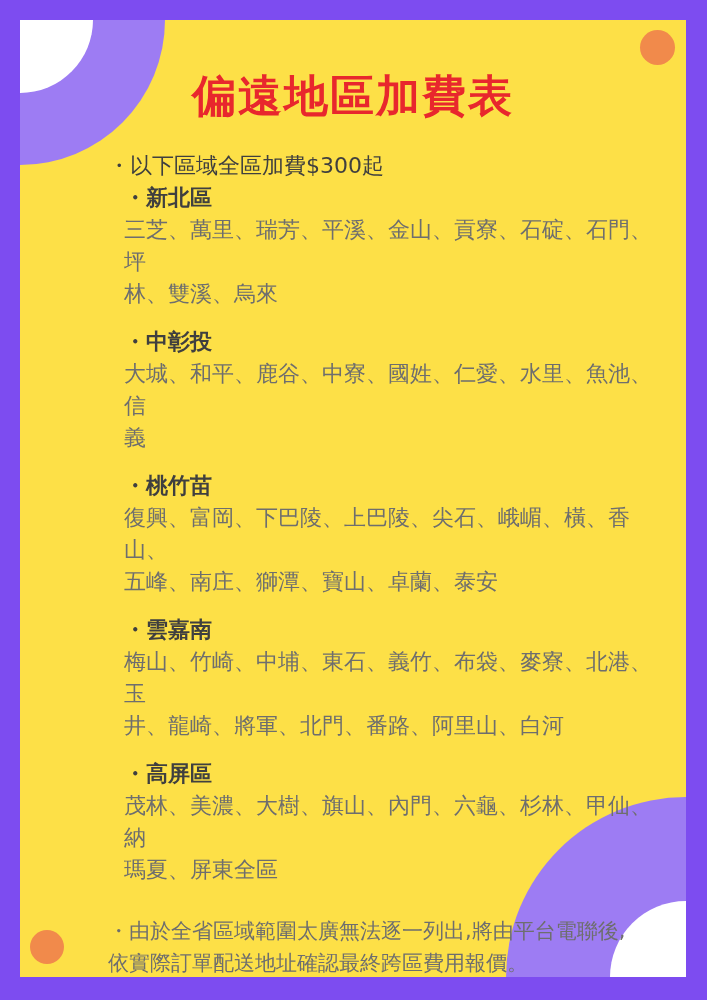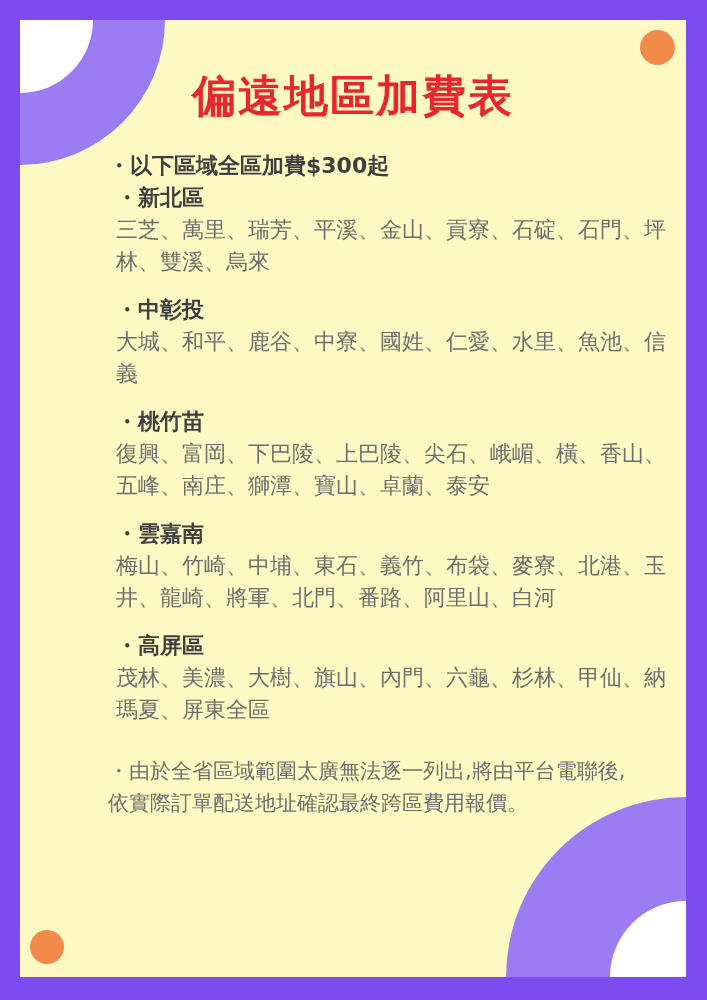--- a/index.html
+++ b/index.html
@@ -4,44 +4,44 @@
 <style>
   html,body{margin:0;padding:0;}
   body{
     width:707px;height:1000px;
     background:var(--frame,#7d4cf0);
     font-family:"DejaVu Sans","Liberation Sans",sans-serif;
     position:relative;overflow:hidden;
   }
   .card{
     position:absolute;left:20px;top:20px;right:21px;bottom:23px;
-    background:#fef9c3;overflow:hidden;
+    background:#fde047;overflow:hidden;
   }
   .deco{position:absolute;border-radius:50%;}
   .arc-tl-outer{left:-145px;top:-145px;width:290px;height:290px;background:var(--arc,#9d7cf3);z-index:1;}
   .arc-tl-inner{left:-73px;top:-73px;width:146px;height:146px;background:#ffffff;z-index:1;}
   .arc-br-outer{right:-180px;bottom:-180px;width:360px;height:360px;background:var(--arc,#9d7cf3);z-index:1;}
   .arc-br-inner{right:-76px;bottom:-76px;width:152px;height:152px;background:#ffffff;z-index:1;}
   .dot-tr{left:620px;top:10px;width:35px;height:35px;background:var(--orange,#f18a4b);z-index:1;}
   .dot-bl{left:10px;top:910px;width:34px;height:34px;background:var(--orange,#f18a4b);z-index:1;}
   .content{position:absolute;inset:0;z-index:2;}
   .title{
     margin:52px 0 0 0;padding:0;
     text-align:center;
     font-size:44px;line-height:48px;font-weight:900;
     letter-spacing:2px;
     color:var(--red,#e8272d);
   }
   .body-col{margin:30px 0 0 88px;width:560px;}
   .intro{
     margin:0;padding:0;
-    font-size:22px;line-height:32px;font-weight:bold;
+    font-size:22px;line-height:32px;font-weight:normal;
     color:var(--heading,#3f3f3f);
   }
-  .section{margin:0 0 16px 8px;}
+  .section{margin:0 0 16px 16px;}
   .section-heading{
     font-size:22px;line-height:32px;font-weight:bold;
     color:var(--heading,#3f3f3f);
   }
   .section-items{
     font-size:22px;line-height:32px;font-weight:normal;
     color:var(--body,#6e6e6e);
     white-space:pre-line;
   }
   .note{

